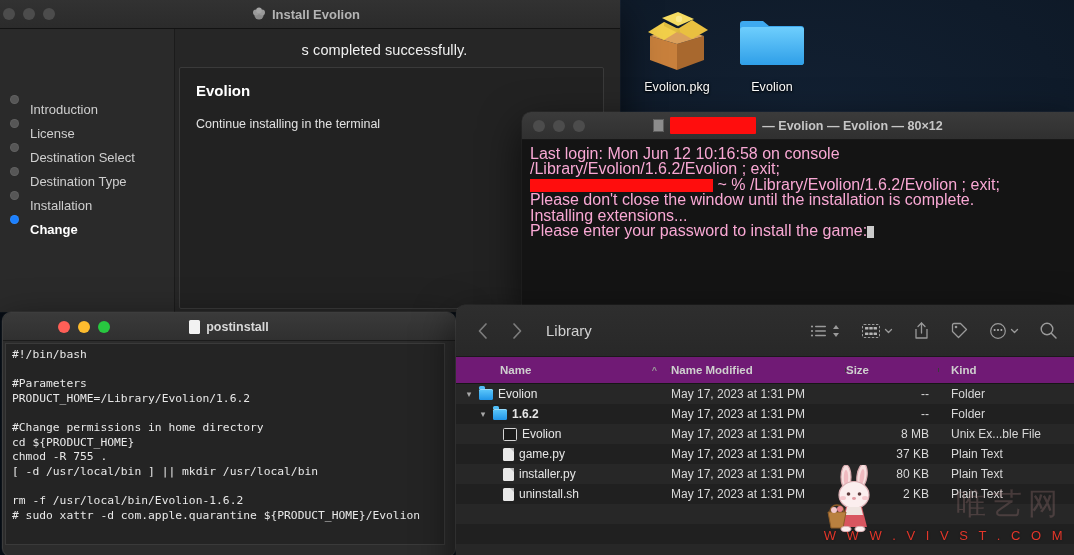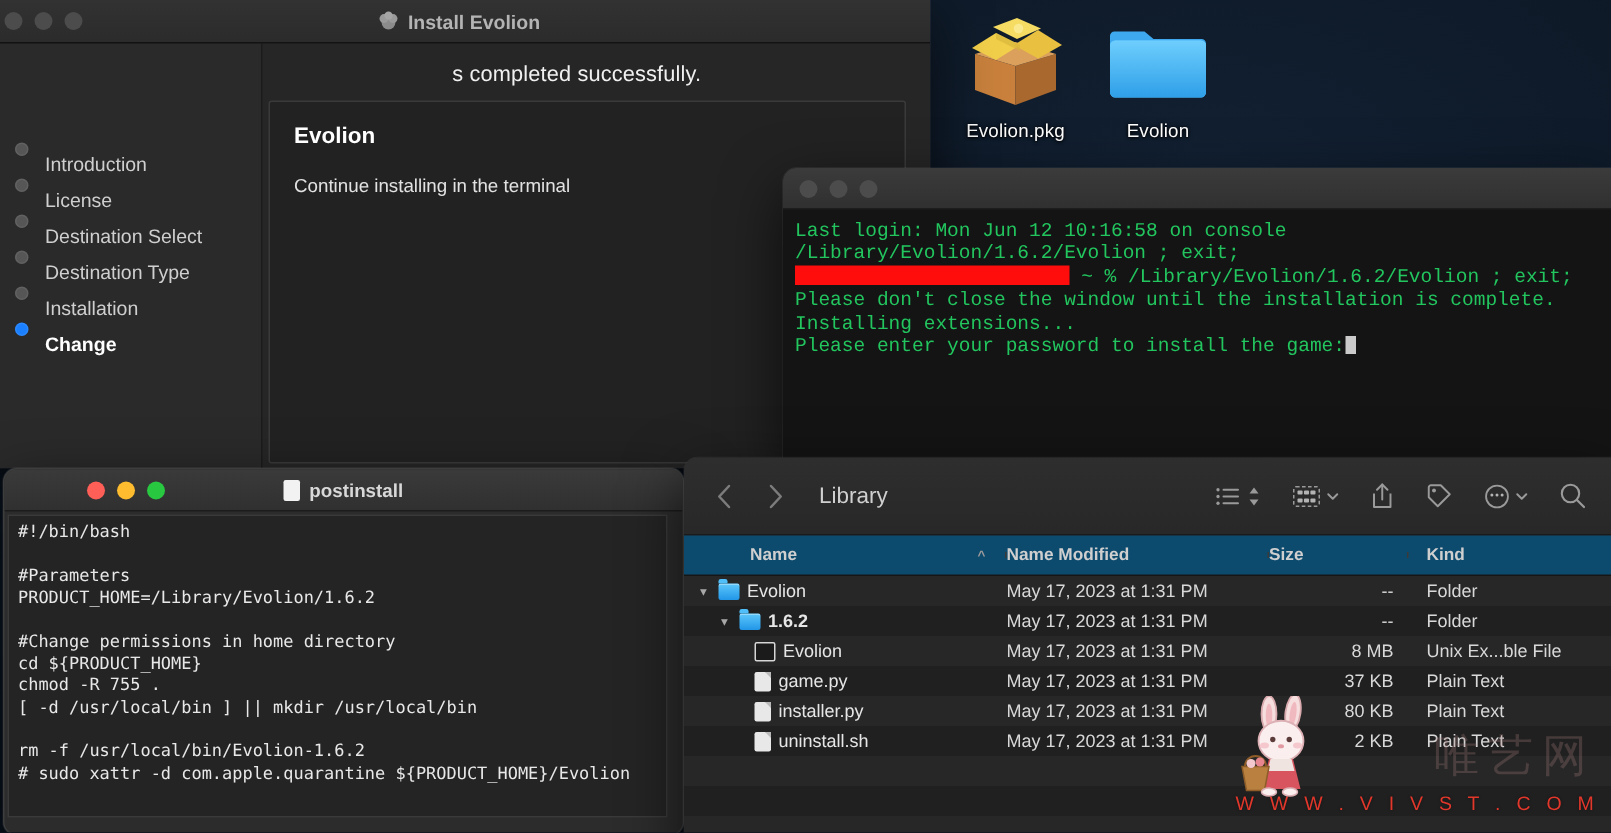--- a/index.html
+++ b/index.html
@@ -116,24 +116,24 @@
   }
   #terminal .title-center { color: #c6c6c6; font-size: 12.5px; font-weight: bold; }
   .term-doc-icon {
     width: 11px; height: 13px; background: #8c8c8c; border-radius: 1px;
     box-shadow: inset 0 0 0 1px #5c5c5c;
     display:inline-block;
   }
   .redact { background: #ff0d0d; display: inline-block; }
   #term-body {
     padding: 6px 8px 0 8px;
-    font-family: Liberation Mono, monospace;
-    font-size: 13px;
+    font-family: Liberation Sans, sans-serif;
+    font-size: 16px;
     line-height: 15.4px;
-    color: #22c55e;
+    color: #f9a8d4;
     white-space: pre;
     height: 161px;
     box-sizing: border-box;
   }
   .term-cursor {
     display:inline-block; width: 7px; height: 12px;
     background: rgba(235,235,235,.85); vertical-align: -2px;
   }
 
   
@@ -180,21 +180,21 @@
     border-bottom: .5px solid #1a1a1a;
     padding: 0 16px 0 20px;
   }
   .fd-nav { display:flex; align-items:center; gap: 22px; color: #7c7c7c; }
   #fd-path { color: #d0d0d0; font-size: 15px; margin-left: 22px; }
   #fd-tools { margin-left: auto; display: flex; align-items: center; gap: 20px; color: #9a9a9a; }
   .tool { display:flex; align-items:center; gap: 3px; }
   #fd-header {
     height: 26px;
     display: flex; align-items: center;
-    background: #0c4a6e;
+    background: #701a75;
     border-bottom: .5px solid #161616;
     font-size: 11.5px; font-weight: bold; color: #cfcfcf; justify-content: flex-end;
   }
   #fd-header .col { position: relative; }
   .col-name { width: 215px; padding-left: 44px; box-sizing: border-box; }
   .col-date { width: 175px; }
   .col-size { width: 93px; text-align: right; padding-right: 10px; box-sizing: border-box; }
   .col-kind { flex: 1; padding-left: 12px; }
   .sortarrow { position: absolute; right: 14px; top: 1px; color: #9a9a9a; font-size: 9px; }
   .hdr-div { position:absolute; right: 0; top: 4px; bottom: 4px; width: 1px; background: #3a3a3a; }
@@ -341,20 +341,25 @@
     </div>
   </div>
 
   <div class="win" id="terminal">
     <div class="titlebar">
       <div class="lights">
         <span class="light l-off"></span>
         <span class="light l-off"></span>
         <span class="light l-off"></span>
       </div>
+      <div class="title-center">
+        <span class="term-doc-icon"></span>
+        <span class="redact" style="width:86px;height:17px;border-radius:1px;"></span>
+        <span>— Evolion — Evolion — 80×12</span>
+      </div>
     </div>
     <div id="term-body"><span>Last login: Mon Jun 12 10:16:58 on console</span>
 <span>/Library/Evolion/1.6.2/Evolion ; exit;</span>
 <span class="redact" style="width:183px;height:13px;vertical-align:-2px;"></span> <span>~ % /Library/Evolion/1.6.2/Evolion ; exit;</span>
 <span>Please don't close the window until the installation is complete.</span>
 <span>Installing extensions...</span>
 <span>Please enter your password to install the game:</span><span class="term-cursor"></span></div>
   </div>
 
   <div class="win" id="postinstall">

